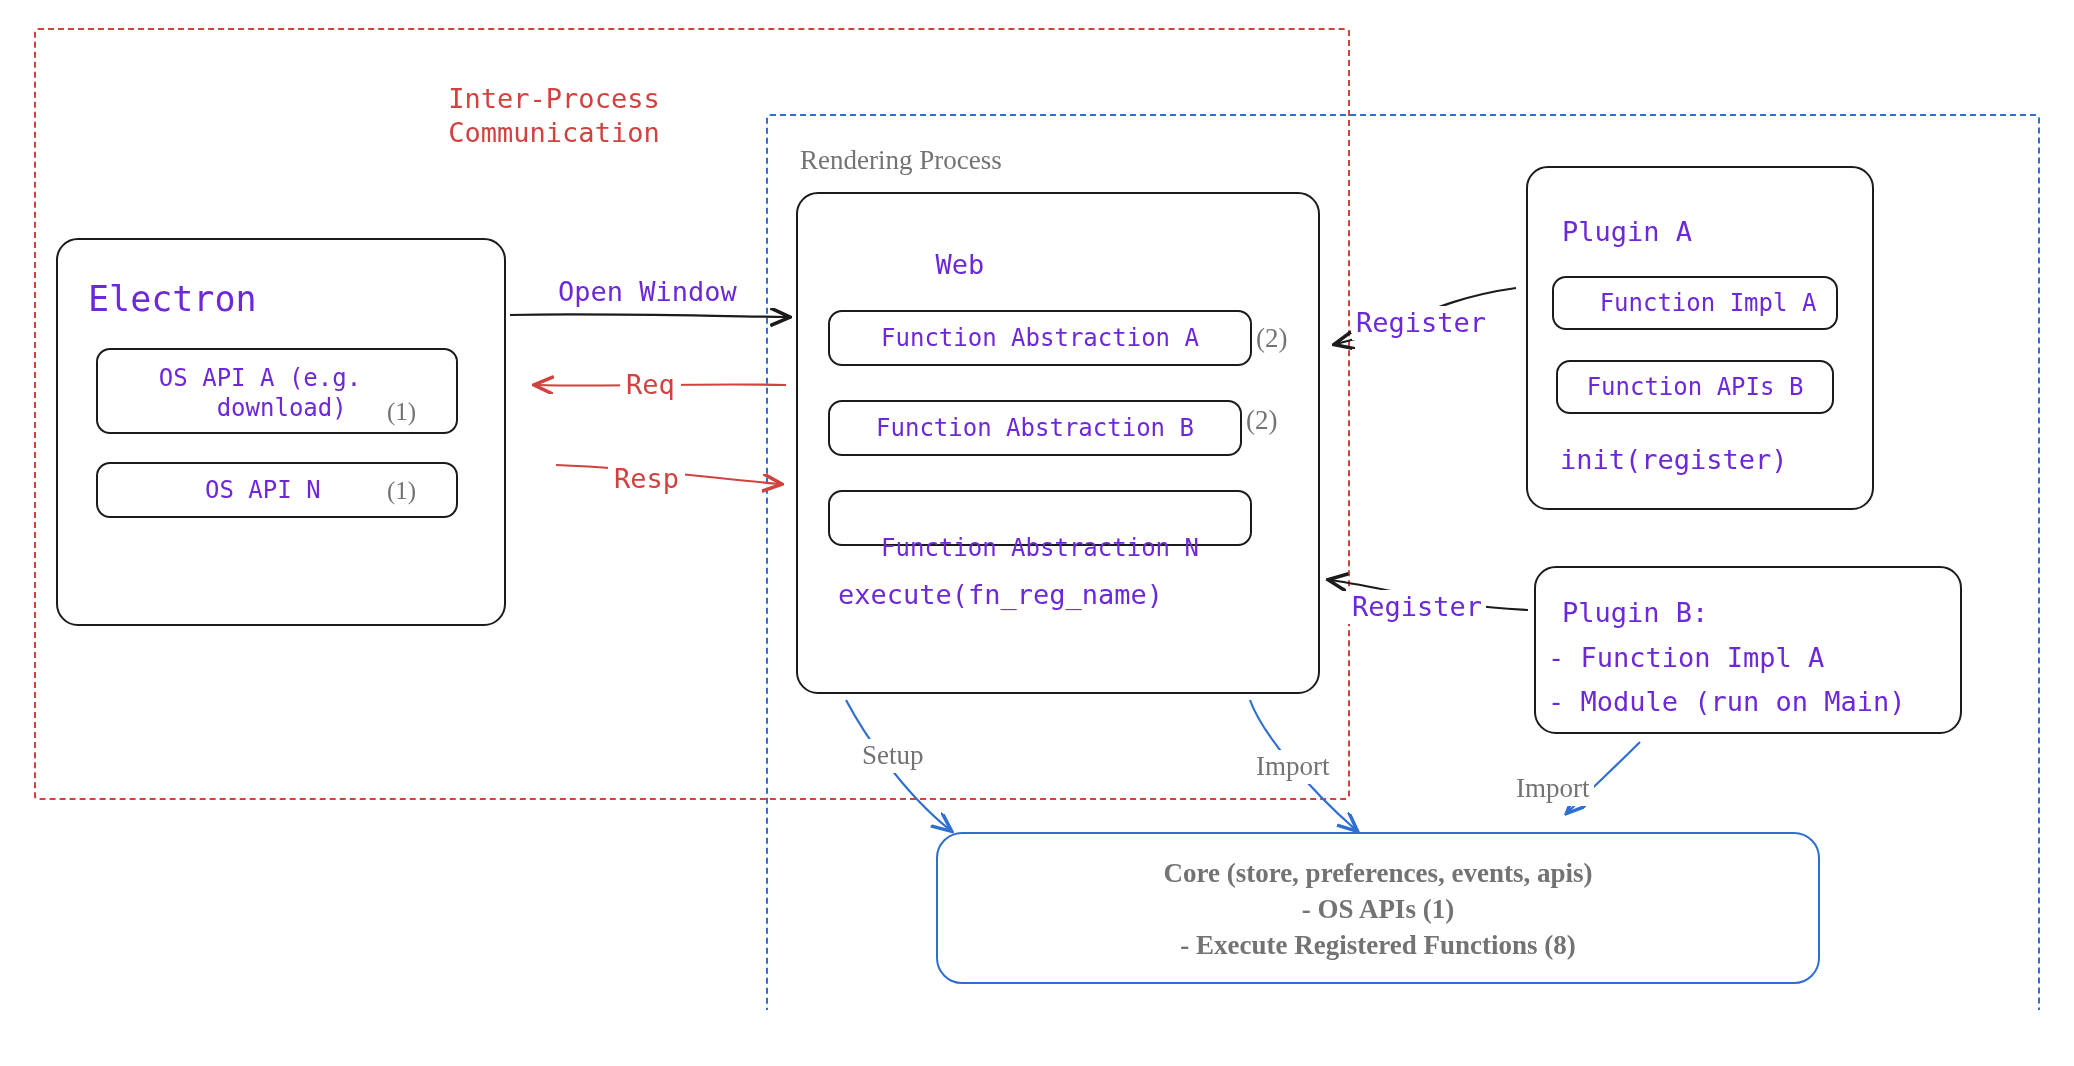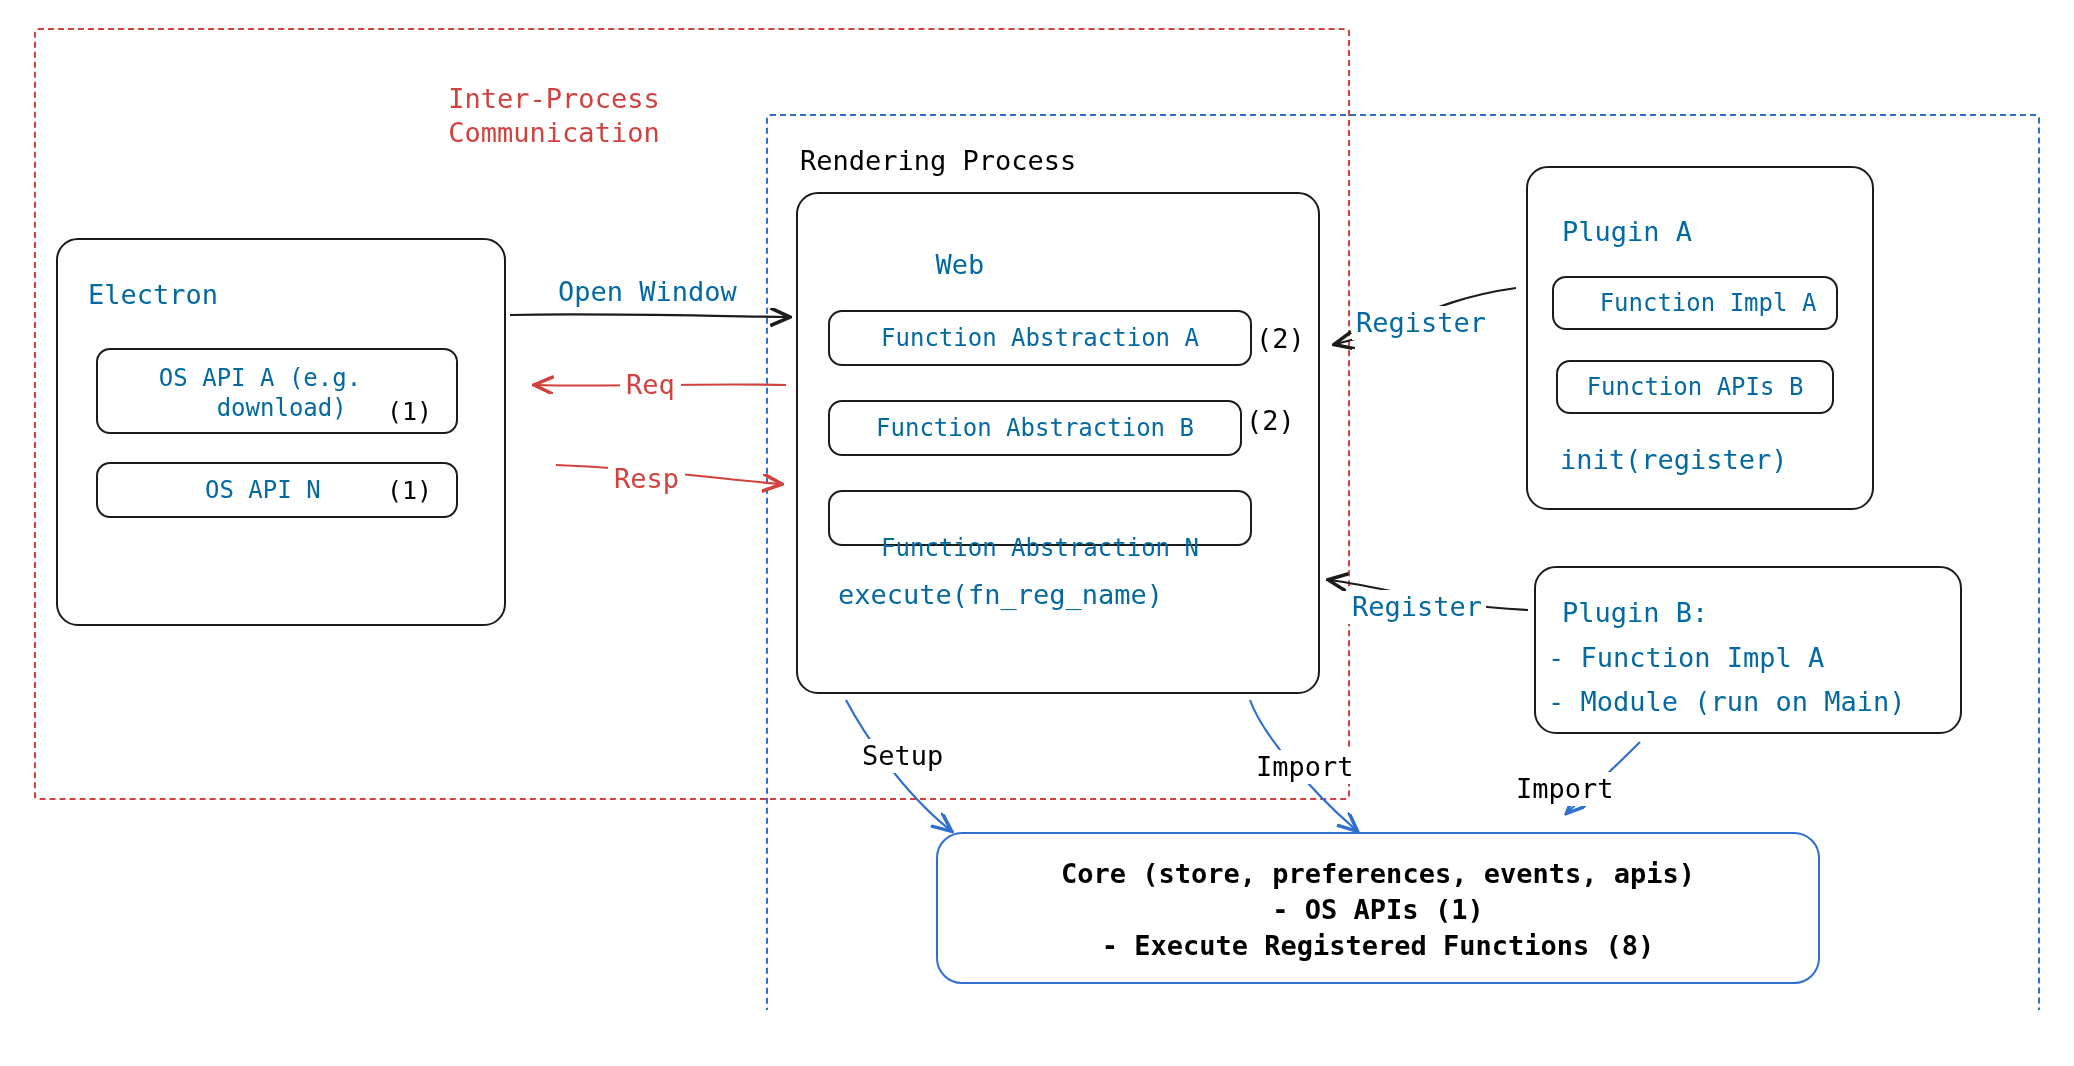--- a/index.html
+++ b/index.html
@@ -32,26 +32,26 @@
     border-radius: 22px;
     background: transparent;
   }
   .node.thin {
     border-width: 2px;
     border-radius: 14px;
   }
   .lbl {
     position: absolute;
     white-space: pre;
-    color: #0369a1;
+    color: #6d28d9;
     font-family: "DejaVu Sans Mono", monospace;
     line-height: 1.25;
   }
   .lbl.red { color: #d1423f; }
-  .lbl.blue { color: #000000; }
+  .lbl.blue { color: #737373; font-family: Liberation Serif, serif; }
   .lbl.center {
     text-align: center;
   }
   .container-dashed {
     position: absolute;
     box-sizing: border-box;
     border-radius: 4px;
     background: transparent;
   }
   .ipc-box {
@@ -74,21 +74,21 @@
 <div id="canvas">
 
   <div class="container-dashed ipc-box" style="left:34px; top:28px; width:1316px; height:772px;"></div>
   <div class="container-dashed render-box" style="left:766px; top:114px; width:1274px; height:928px;"></div>
 
   <div class="lbl red center" style="left:424px; top:82px; width:260px; font-size:27px;">Inter-Process
 Communication</div>
   <div class="lbl blue" style="left:800px; top:144px; font-size:27px;">Rendering Process</div>
 
   <div class="node" style="left:56px; top:238px; width:450px; height:388px;"></div>
-  <div class="lbl" style="left:88px; top:278px; font-size:27px;">Electron</div>
+  <div class="lbl" style="left:88px; top:278px; font-size:35px;">Electron</div>
 
   <div class="node thin" style="left:96px; top:348px; width:362px; height:86px;"></div>
   <div class="lbl center" style="left:110px; top:363px; width:300px; font-size:24px;">OS API A (e.g.
    download)</div>
   <div class="lbl blue" style="left:387px; top:396px; font-size:25px;">(1)</div>
 
   <div class="node thin" style="left:96px; top:462px; width:362px; height:56px;"></div>
   <div class="lbl" style="left:205px; top:475px; font-size:24px;">OS API N</div>
   <div class="lbl blue" style="left:387px; top:475px; font-size:25px;">(1)</div>
 

